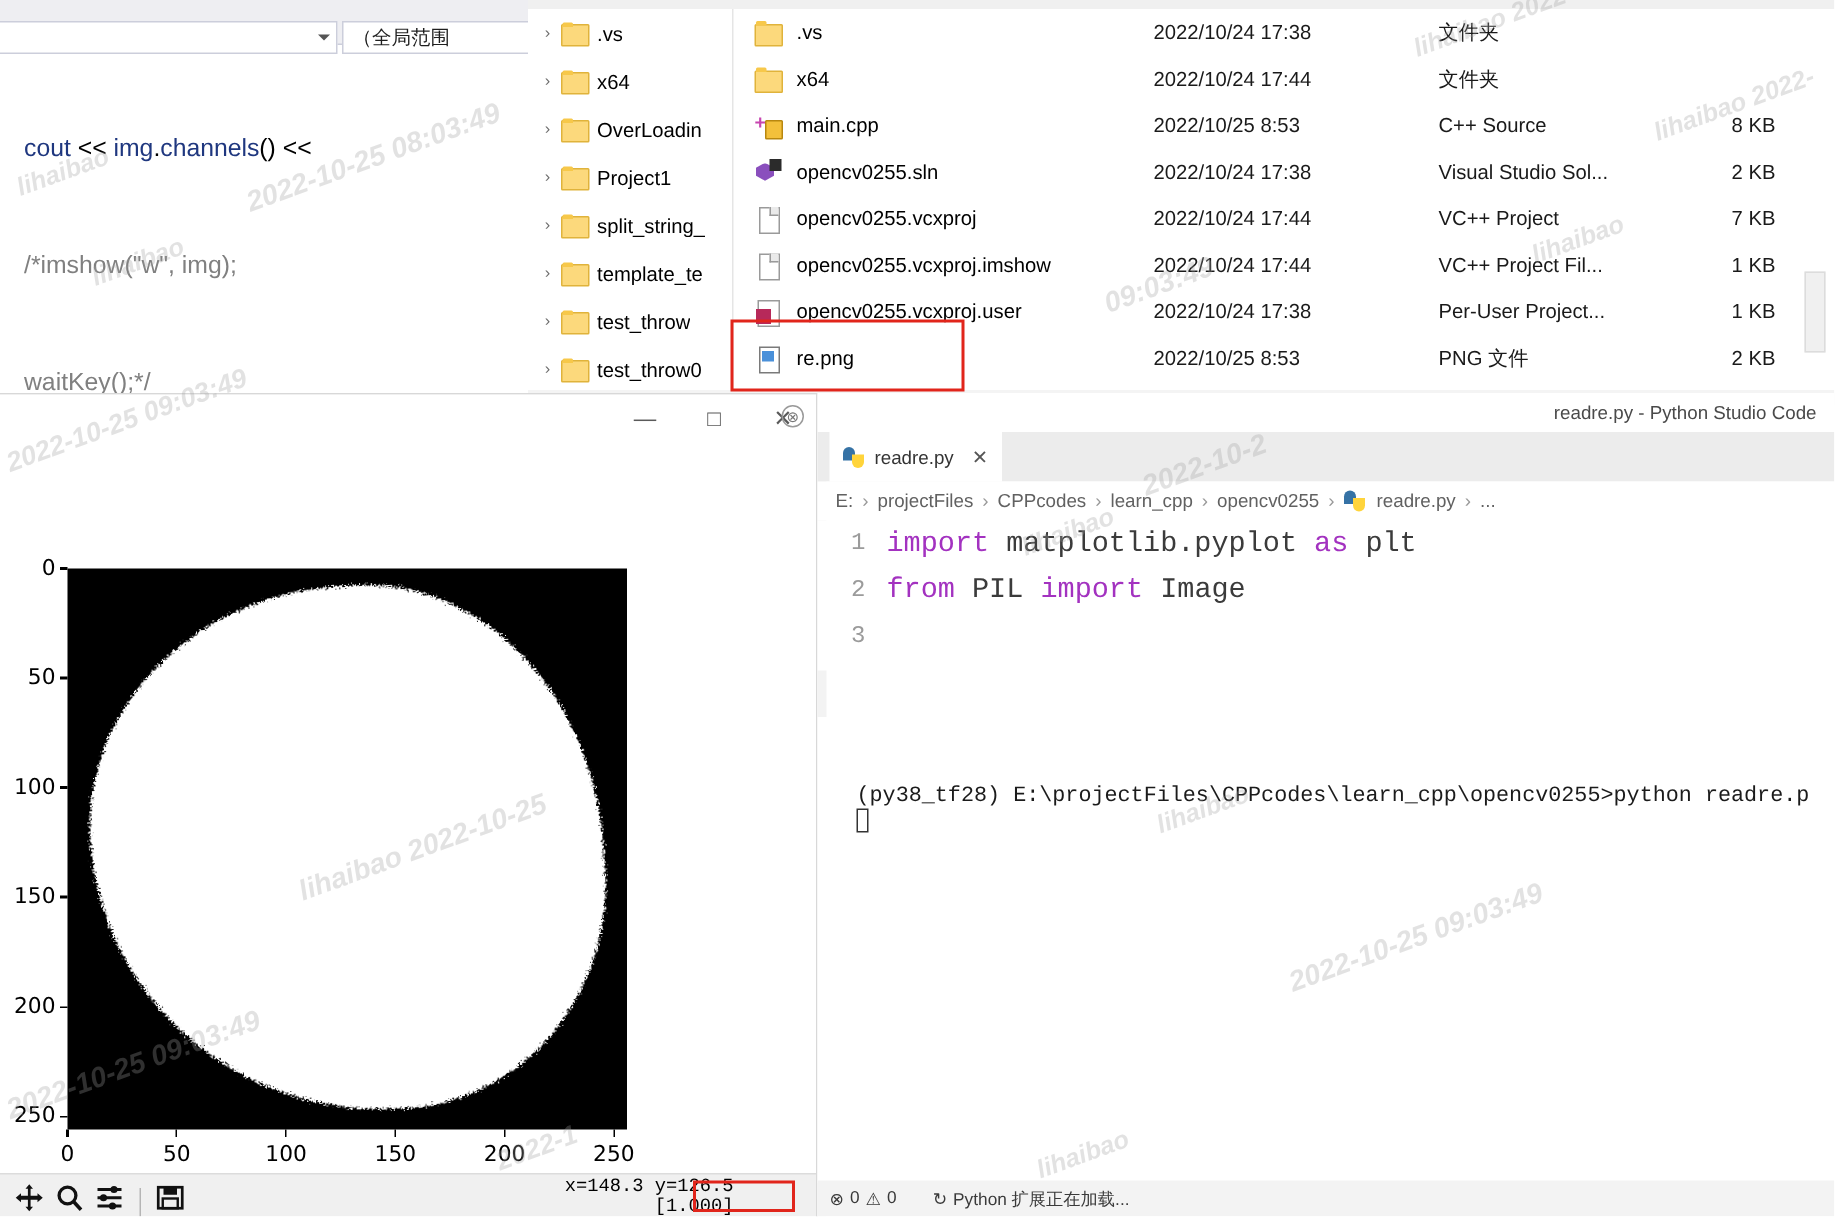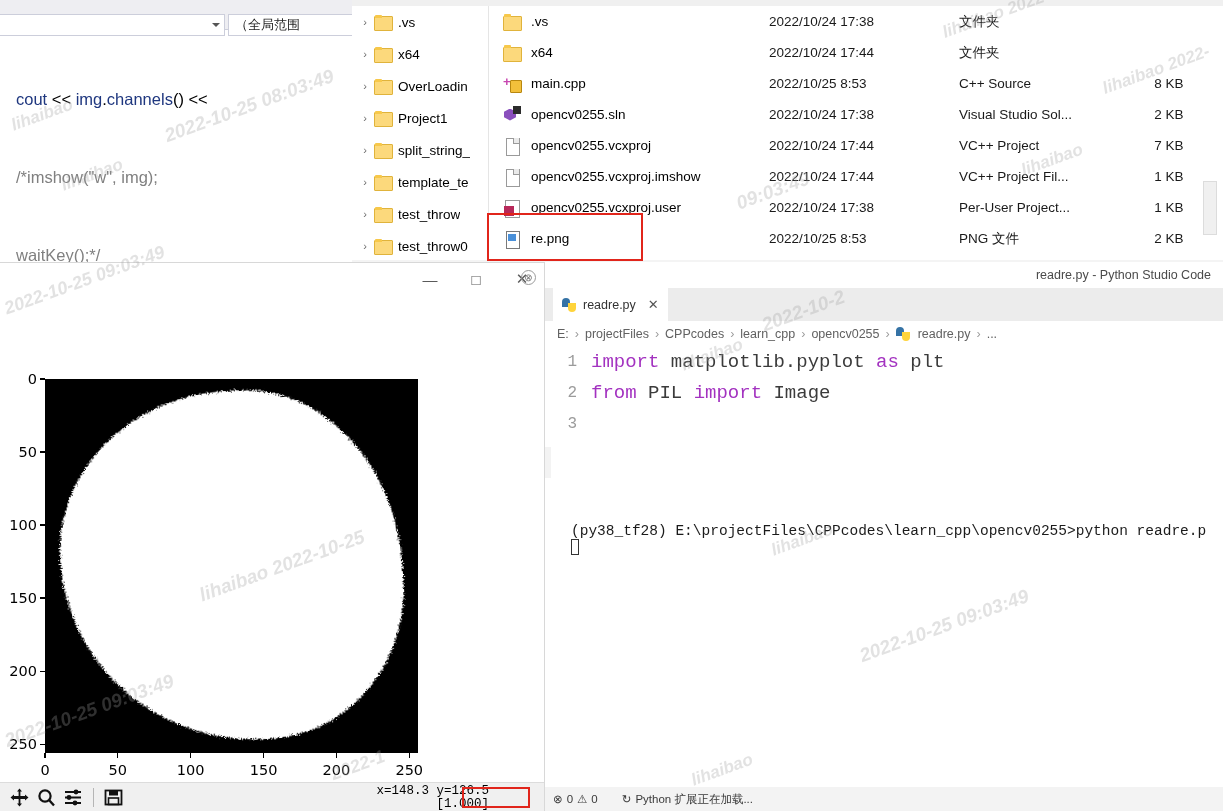--- a/index.html
+++ b/index.html
@@ -148,21 +148,21 @@
   .ytick { position:absolute; right:calc(100% + 8px); font-size:14.5px; color:#000;
            font-family:"DejaVu Sans", sans-serif; transform:translateY(-50%); white-space:nowrap; }
   .ytick-mark { position:absolute; right:100%; width:5px; height:1.3px; background:#000; }
   .xtick { position:absolute; top:calc(100% + 9px); font-size:14.5px; color:#000;
            font-family:"DejaVu Sans", sans-serif; transform:translateX(-50%); white-space:nowrap; }
   .xtick-mark { position:absolute; top:100%; width:1.3px; height:5px; background:#000; }
 
   #mpl-toolbar {
     position:absolute; left:0; bottom:0; width:545px; height:29px;
     background:#f0f0f0; border-top:1px solid #dcdcdc;
-    display:flex; align-items:center; padding-left:6px;
+    display:flex; align-items:flex-end; padding-left:6px;
   }
   .tb-btn { width:27px; height:25px; display:flex; align-items:center; justify-content:center; }
   .tb-sep { width:1px; height:19px; background:#b5b5b5; margin:0 6px; }
   #mpl-coords {
     position:absolute; right:56px; top:2px; text-align:right;
     font-family:"Liberation Mono", monospace; font-size:12.5px; color:#000; line-height:13px;
   }
   #red-box-val {
     position:absolute; left:462px; top:787px; width:68px; height:21px;
     border:2.5px solid #e1251b; z-index:58; pointer-events:none;

